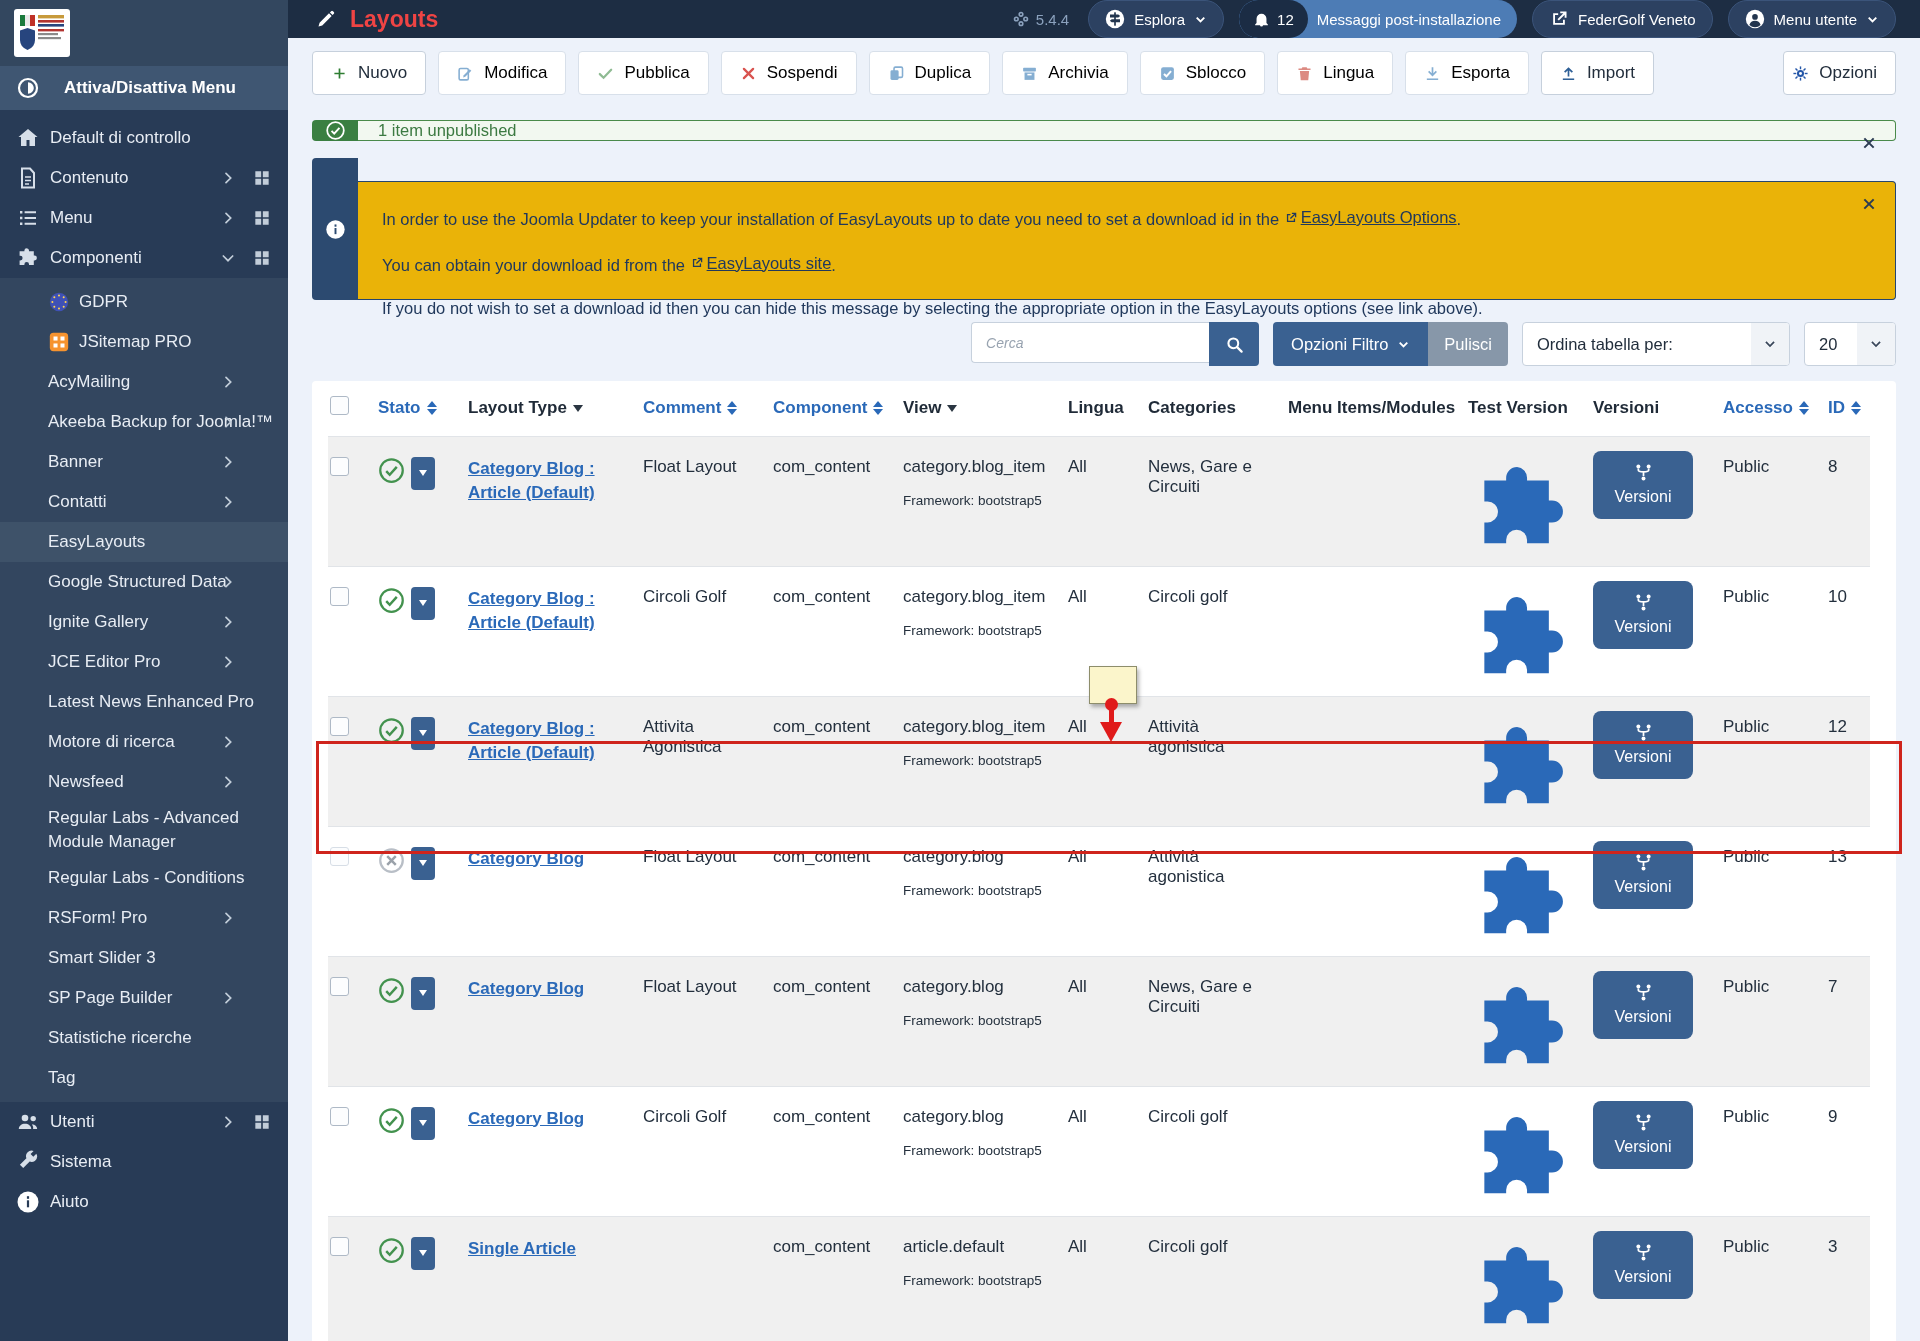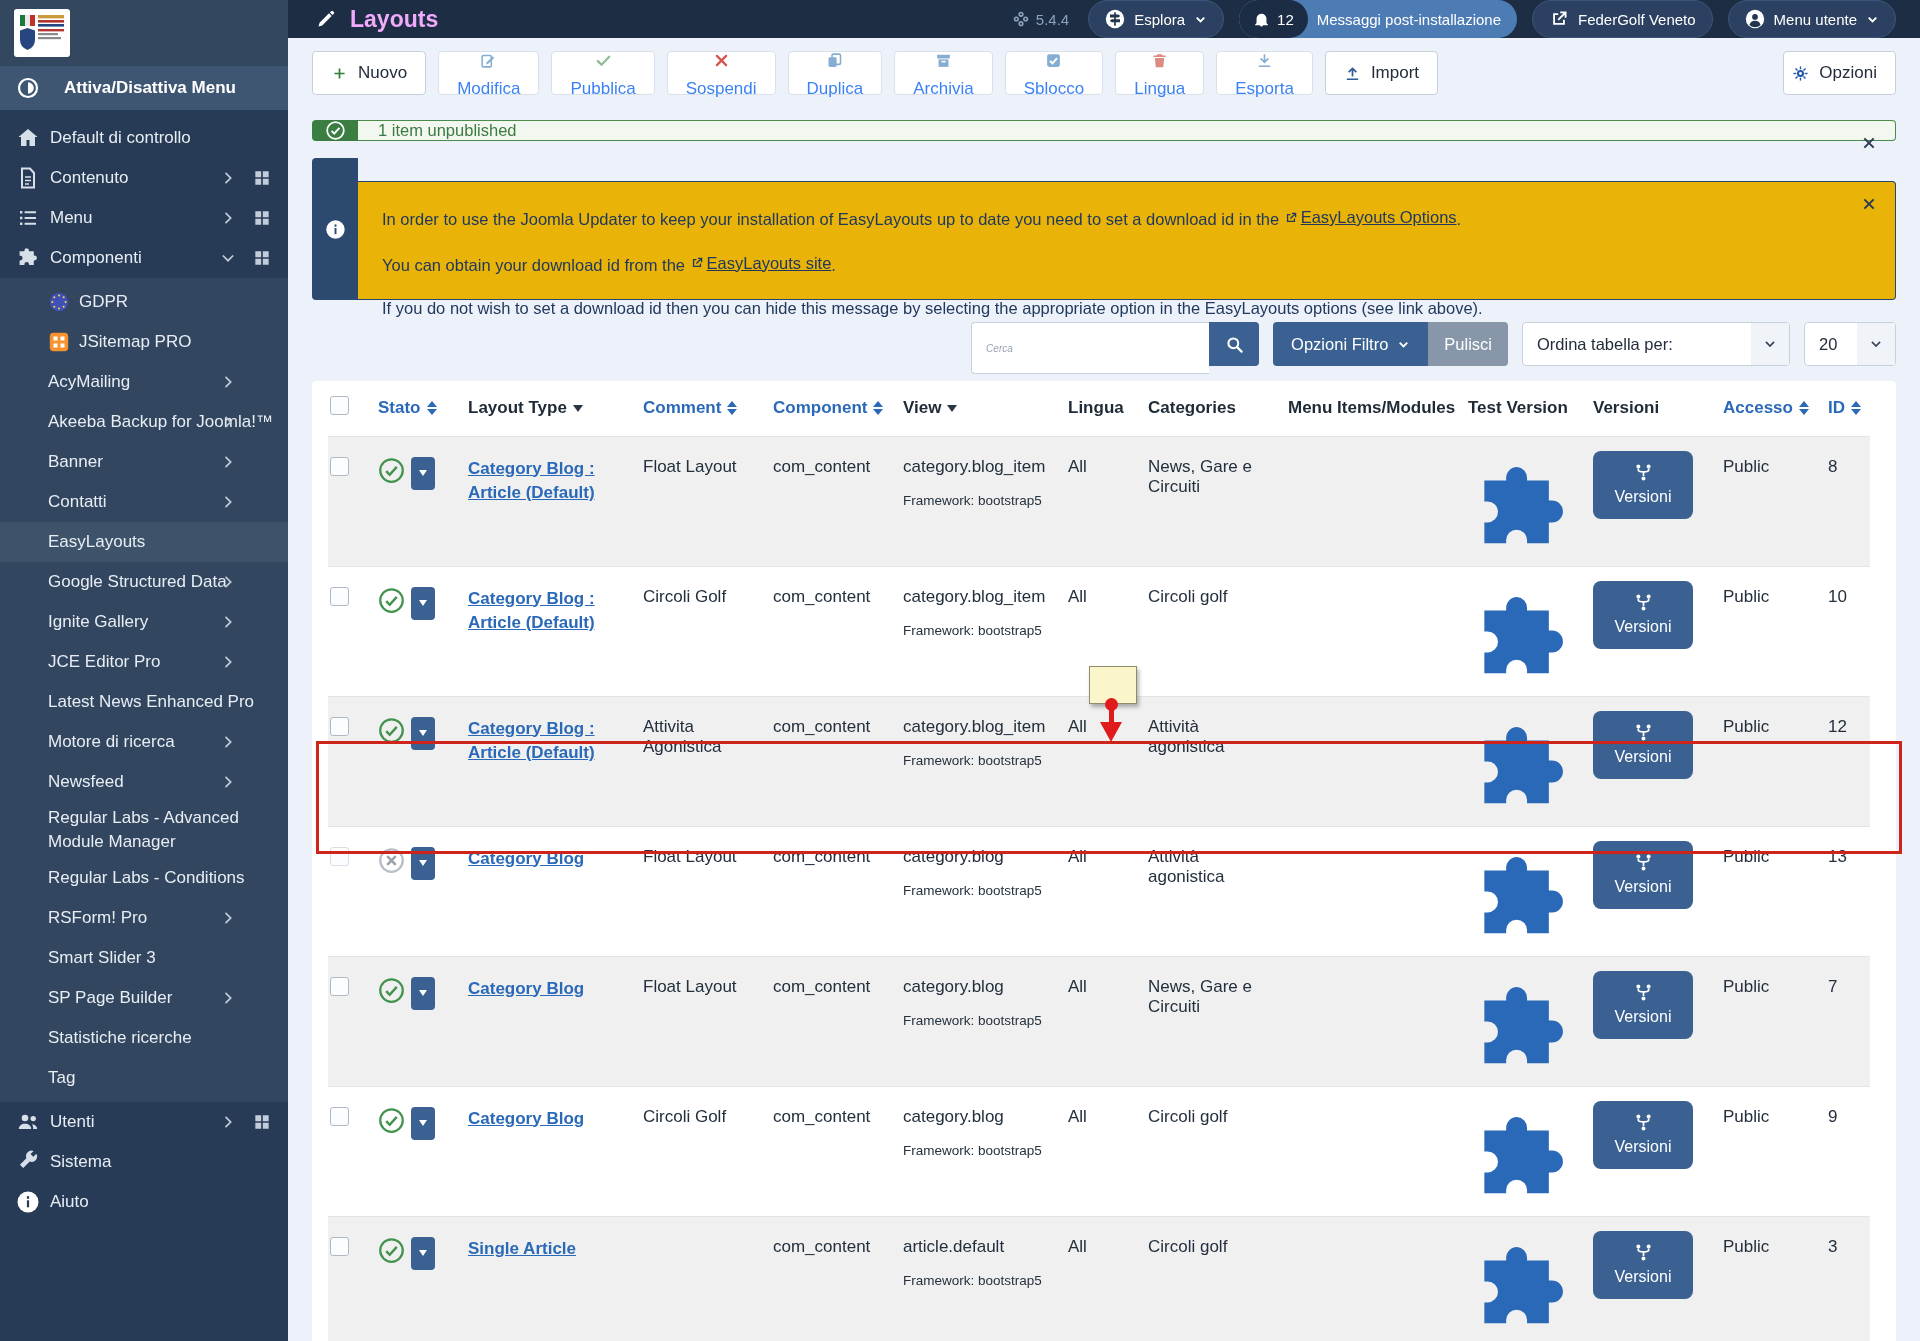--- a/index.html
+++ b/index.html
@@ -26,37 +26,37 @@
   .sb-item.active { background:#3e5269; }
   .chev { position:absolute; right:52px; width:16px; height:16px; color:#c2cdd9; }
   .grid { position:absolute; right:16px; width:20px; height:20px; color:#c2cdd9; }
   #sb-main { padding-top:8px; }
 
   
   main { flex:1; display:flex; flex-direction:column; }
   .topbar { height:66px; background:#1d2d43; display:flex; align-items:center; justify-content:space-between; padding:0 24px 0 28px; }
   .tb-left { display:flex; align-items:center; gap:14px; color:#fff; }
   .tb-left .ic { width:20px; height:20px; color:#fff; }
-  .tb-left h1 { font-size:23px; font-weight:bold; color:#f0abfc; }
+  .tb-left h1 { font-size:23px; font-weight:bold; color:#ef4444; }
   .tb-right { display:flex; align-items:center; gap:15px; }
   .version { display:flex; align-items:center; gap:7px; color:#8ba1bd; font-size:15px; margin-right:4px; }
   .version .ic { width:16px; height:16px; }
   .pill { height:38px; border-radius:19px; background:#2c4161; border:1px solid #3b547a; display:flex; align-items:center; gap:9px; padding:0 16px; color:#fff; font-size:15px; cursor:pointer; }
   .pill .ic { width:20px; height:20px; color:#fff; }
   .pill .chev-d { width:13px; height:13px; }
   .pill.msgs { background:#4d7cb5; border:none; padding:0 16px 0 0; overflow:hidden; }
   .pill.msgs .badge-seg { height:38px; border-radius:19px; background:#1b2c44; display:flex; align-items:center; gap:7px; padding:0 14px; font-size:15px; }
   .badge-seg .ic { width:17px; height:17px; }
 
   
   .toolbar { display:flex; align-items:flex-start; padding:13px 24px 0; }
   .tb-group { display:flex; gap:12px; }
   .btn { height:44px; display:inline-flex; align-items:center; gap:10px; padding:0 18px; background:#fff; border:1px solid #c6d0dc; border-radius:4px; font-size:17px; font-family:inherit; color:#222e3c; cursor:pointer; }
   .btn .ic { width:17px; height:17px; }
-  .btn.dis { color:#3b82f6; border-color:#d8e0ea;flex-direction:column; }
+  .btn.dis { color:#000000; border-color:#d8e0ea; }
   .btn.opt { margin-left:auto;padding-left:8px; }
   .ic-plus{color:#2e7d32}.ic-edit{color:#85aed2}.ic-check{color:#8fbb93}.ic-x{color:#d9534f}
   .ic-copy{color:#85aed2}.ic-archive{color:#85aed2}.ic-checksq{color:#85aed2}.ic-trash{color:#dc8a82}
   .ic-download{color:#85aed2}.ic-upload{color:#2e5f96}.ic-gear{color:#2456a8}
 
   
   .alert { display:flex; margin:25px 24px 0; }
   .alert .strip { width:46px; border-radius:4px 0 0 4px; display:flex; align-items:center; justify-content:center; flex-shrink:0; }
   .alert .strip .ic { width:21px; height:21px; color:#fff; }
   .alert .body { flex:1; border-radius:0 4px 4px 0; position:relative; }
@@ -68,21 +68,21 @@
   .alert.info { height:142px; margin-top:17px; }
   .alert.info .strip { background:#2c4a70; }
   .alert.info .body { background:#eab308; border:1px solid #25456f; border-left:none; padding:25px 46px 0 24px; color:#21395c; font-size:16.5px;margin-top:23px; }
   .alert.info p { margin-bottom:23px; line-height:21px; }
   .alert.info a { color:#21395c; font-weight:normal; text-decoration:underline; cursor:pointer; display:inline-flex; align-items:center; gap:3px; }
   .alert.info a .ic { width:14px; height:14px; display:inline-block; }
 
   
   .filterbar { display:flex; justify-content:flex-end; gap:14px; margin:22px 24px 0; height:44px; }
   .searchgrp { display:flex; }
-  .searchgrp input { width:238px; height:52px; border:1px solid #c7d1dd; border-right:none; border-radius:4px 0 0 4px; padding:0 14px; font-size:10px; font-family:inherit; color:#222e3c; }
+  .searchgrp input { width:238px; height:41px; border:1px solid #c7d1dd; border-right:none; border-radius:4px 0 0 4px; padding:0 14px; font-size:14px; font-family:inherit; color:#222e3c; }
   .searchgrp input::placeholder { font-style:italic; color:#98a3b0; }
   .searchgrp .sbtn { width:50px; height:44px; background:#3a6191; border:none; border-radius:0 4px 4px 0; display:flex; align-items:center; justify-content:center; color:#fff; cursor:pointer; }
   .searchgrp .sbtn .ic { width:19px; height:19px; }
   .fgrp { display:flex; }
   .fbtn { height:44px; border:none; font-family:inherit; font-size:16.5px; color:#fff; display:flex; align-items:center; gap:9px; cursor:pointer; }
   .fbtn.blue { background:#3a6191; border-radius:4px 0 0 4px; padding:0 18px; }
   .fbtn.gray { background:#8797a9; border-radius:0 4px 4px 0; padding:0 16px; }
   .fbtn .chev-d { width:13px; height:13px; }
   .selectbox { height:44px; background:#fff; border:1px solid #c7d1dd; border-radius:4px; display:flex; align-items:center; cursor:pointer; overflow:hidden; }
   .selectbox .val { padding:0 14px; font-size:16.5px; color:#222e3c; flex:1; }

